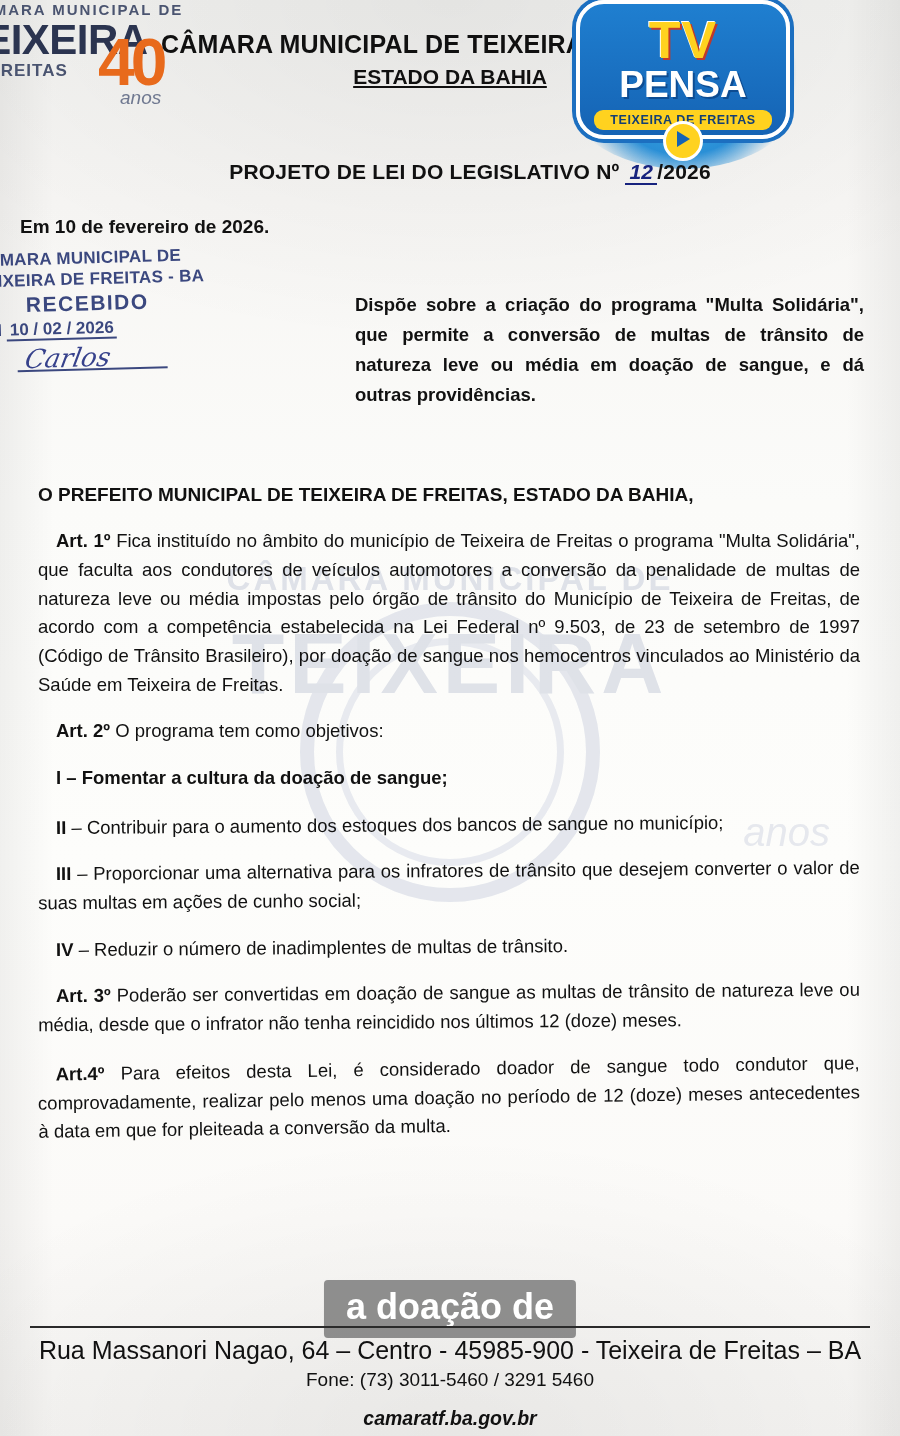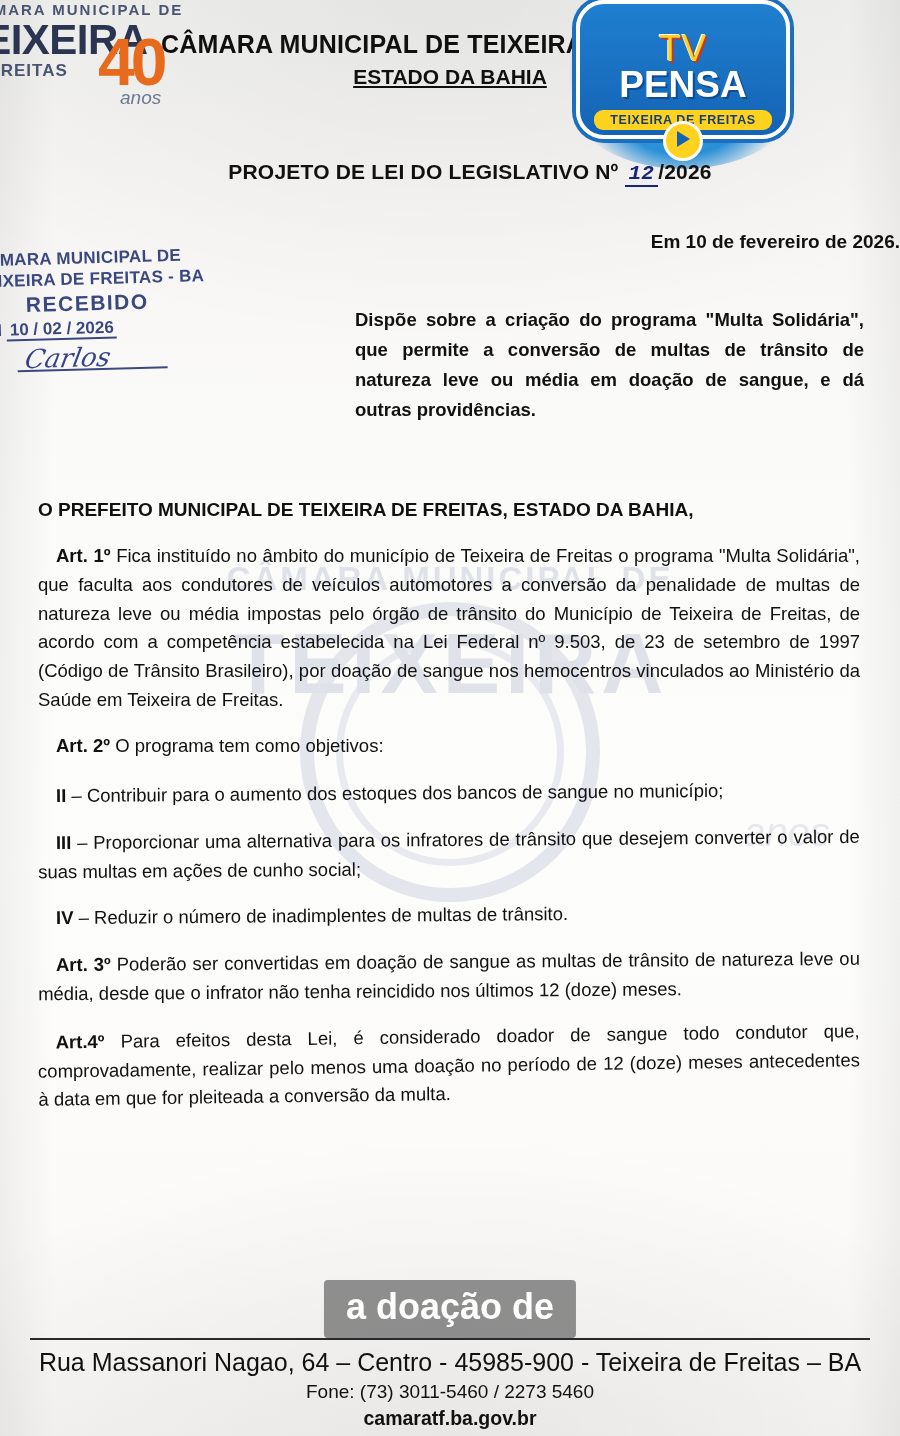--- a/index.html
+++ b/index.html
@@ -184,23 +184,23 @@
     right: 18px;
     bottom: 30px;
     border-radius: 28px;
     background: linear-gradient(180deg, #1f7fd0 0%, #1563b4 100%);
     border: 4px solid #ffffff;
     box-shadow: 0 0 0 4px #1c6fc0;
     text-align: center;
     color: #fff;
   }
   .tvp-tv {
-    margin-top: 24px;
-    font-size: 36px;
-    font-weight: 400;
+    margin-top: 6px;
+    font-size: 52px;
+    font-weight: 700;
     letter-spacing: 1px;
     color: #ffd21f;
     text-shadow: 2px 2px 0 #c0392b, -1px -1px 0 #fff;
   }
   .tvp-pensa {
     font-size: 37px;
     font-weight: 800;
     color: #ffffff;
     text-shadow: 2px 2px 0 #0d4c92;
     margin-top: -6px;
@@ -277,32 +277,32 @@
     color: #111;
   }
   .proj-line {
     text-align: center;
     font-size: 21px;
     font-weight: 800;
     letter-spacing: 0.2px;
     margin-left: 40px;
   }
   .proj-num {
-    font-family: Liberation Mono, monospace;
+    font-family: Liberation Sans, sans-serif;
     font-style: italic;
     color: #17237e;
     border-bottom: 2px solid #17237e;
     padding: 0 4px;
     font-weight: 700;
   }
   .date-line {
-    text-align: right;
+    text-align: left;
     font-size: 19px;
     font-weight: 700;
-    margin-top: 46px;
+    margin-top: 32px;
     margin-left: 20px;
   }
   .ementa {
     margin: 52px 36px 0 355px;
     font-size: 18.5px;
     font-weight: 700;
     text-align: justify;
     line-height: 1.62;
   }
   .main-text {
@@ -348,21 +348,21 @@
     color: #111;
   }
   .footer .divider {
     width: 840px;
     height: 2px;
     background: #2a2a2a;
     margin: 0 auto 8px auto;
   }
   .footer .f1 { font-size: 25px; }
   .footer .f2 { font-size: 19px; margin-top: 4px; }
-  .footer .f3 { font-size: 19.5px; font-weight: 700; margin-top: 4px; }
+  .footer .f3 { font-size: 19.5px; font-weight: 700; margin-top: 16px; font-style: italic; }
 </style>
 </head>
 <body>
 
 <div class="page">
   <div class="paper-shade"></div>
 
   <div class="watermark">
     <div class="wm-circle"></div>
     <div class="wm-text1">CÂMARA MUNICIPAL DE</div>
@@ -417,34 +417,35 @@
 
     <div class="ementa">Dispõe sobre a criação do programa "Multa Solidária", que permite a conversão de multas de trânsito de natureza leve ou média em doação de sangue, e dá outras providências.</div>
 
     <div class="main-text">
       <p class="p-intro-1"><span>O PREFEITO MUNICIPAL DE TEIXEIRA DE FREITAS, ESTADO DA BAHIA</span>,</p>
 
       <p class="indent"><span class="bold">Art. 1º</span><span> Fica instituído no âmbito do município de Teixeira de Freitas o programa "Multa Solidária", que faculta aos condutores de veículos automotores a conversão da penalidade de multas de natureza leve ou média impostas pelo órgão de trânsito do Município de Teixeira de Freitas, de acordo com a competência estabelecida na Lei Federal nº 9.503, de 23 de setembro de 1997 (Código de Trânsito Brasileiro), por doação de sangue nos hemocentros vinculados ao Ministério da Saúde em Teixeira de Freitas.</span></p>
 
       <p class="indent"><span class="bold">Art. 2º</span><span> O programa tem como objetivos:</span></p>
 
+      <p class="indent bold"><span>I</span><span> – Fomentar a cultura da doação de sangue;</span></p>
 
       <p class="indent skew-a"><span class="bold">II</span><span> – Contribuir para o aumento dos estoques dos bancos de sangue no município;</span></p>
 
       <p class="indent skew-a"><span class="bold">III</span><span> – Proporcionar uma alternativa para os infratores de trânsito que desejem converter o valor de suas multas em ações de cunho social;</span></p>
 
       <p class="indent skew-a"><span class="bold">IV</span><span> – Reduzir o número de inadimplentes de multas de trânsito.</span></p>
 
       <p class="indent skew-a"><span class="bold">Art. 3º</span><span> Poderão ser convertidas em doação de sangue as multas de trânsito de natureza leve ou média, desde que o infrator não tenha reincidido nos últimos 12 (doze) meses.</span></p>
 
       <p class="indent skew-b"><span class="bold">Art.4º</span><span> Para efeitos desta Lei, é considerado doador de sangue todo condutor que, comprovadamente, realizar pelo menos uma doação no período de 12 (doze) meses antecedentes à data em que for pleiteada a conversão da multa.</span></p>
     </div>
   </div>
 
   <div class="caption">a doação de</div>
 
   <div class="footer">
     <div class="divider"></div>
     <div class="f1">Rua Massanori Nagao, 64 – Centro  - 45985-900 - Teixeira de Freitas – BA</div>
-    <div class="f2">Fone: (73) 3011-5460 /  2273 5460</div>
+    <div class="f2">Fone: (73) 3011-5460 /  3291 5460</div>
     <div class="f3">camaratf.ba.gov.br</div>
   </div>
 </div>
 
 </body></html>

